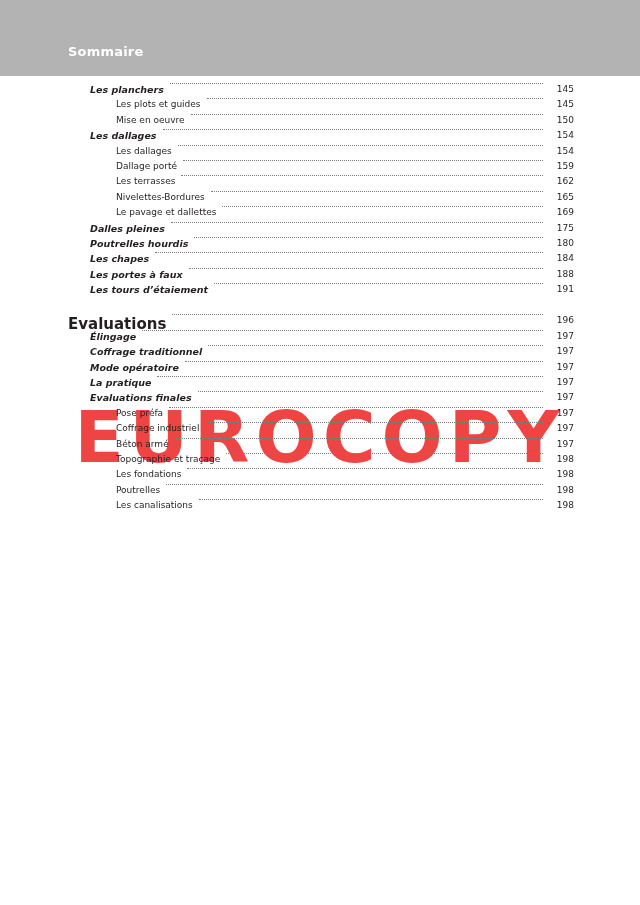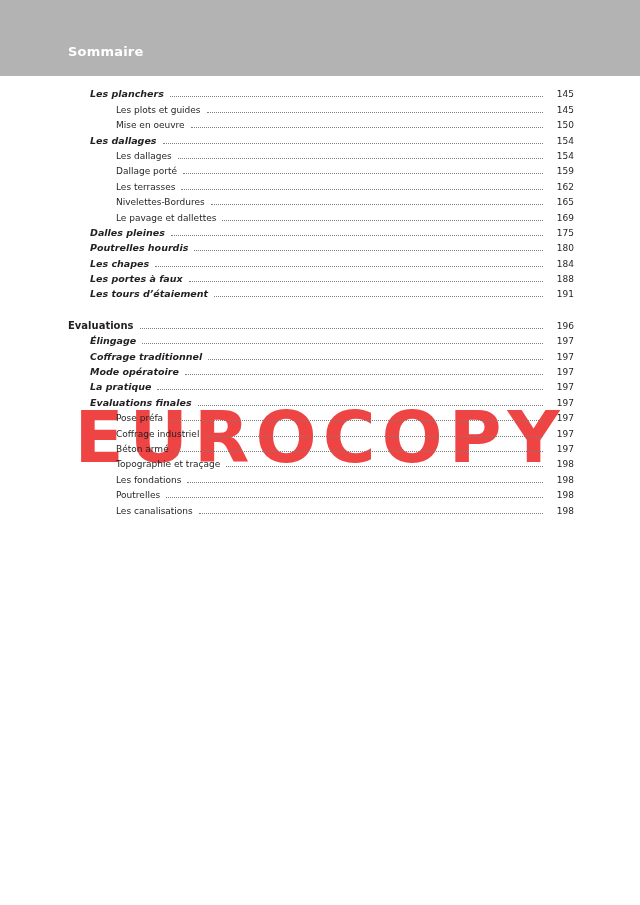--- a/index.html
+++ b/index.html
@@ -57,21 +57,21 @@
   
   .toc {
     position: absolute;
     left: 0;
     top: 84px;
     width: 640px;
     z-index: 2;
   }
   .toc-row {
     display: flex;
-    align-items: flex-end;
+    align-items: flex-start;
     width: 506px;
     margin: 0 auto 0 68px;
     height: 15.4px;
   }
   .toc-row .label {
     white-space: nowrap;
     font-size: 9px;
     color: #231f20;
     flex: 0 0 auto;
   }
@@ -86,21 +86,21 @@
   }
   .toc-row .page-num {
     flex: 0 0 auto;
     width: 26px;
     text-align: right;
     font-size: 9px;
     color: #231f20;
   }
   
   .lvl-1 .label {
-    font-size: 10px;
+    font-size: 15px;
     font-weight: bold;
     font-style: normal;
   }
   .lvl-2 .label {
     font-size: 9.5px;
     font-weight: bold;
     font-style: italic;
     padding-left: 22px;
   }
   .lvl-3 .label {

